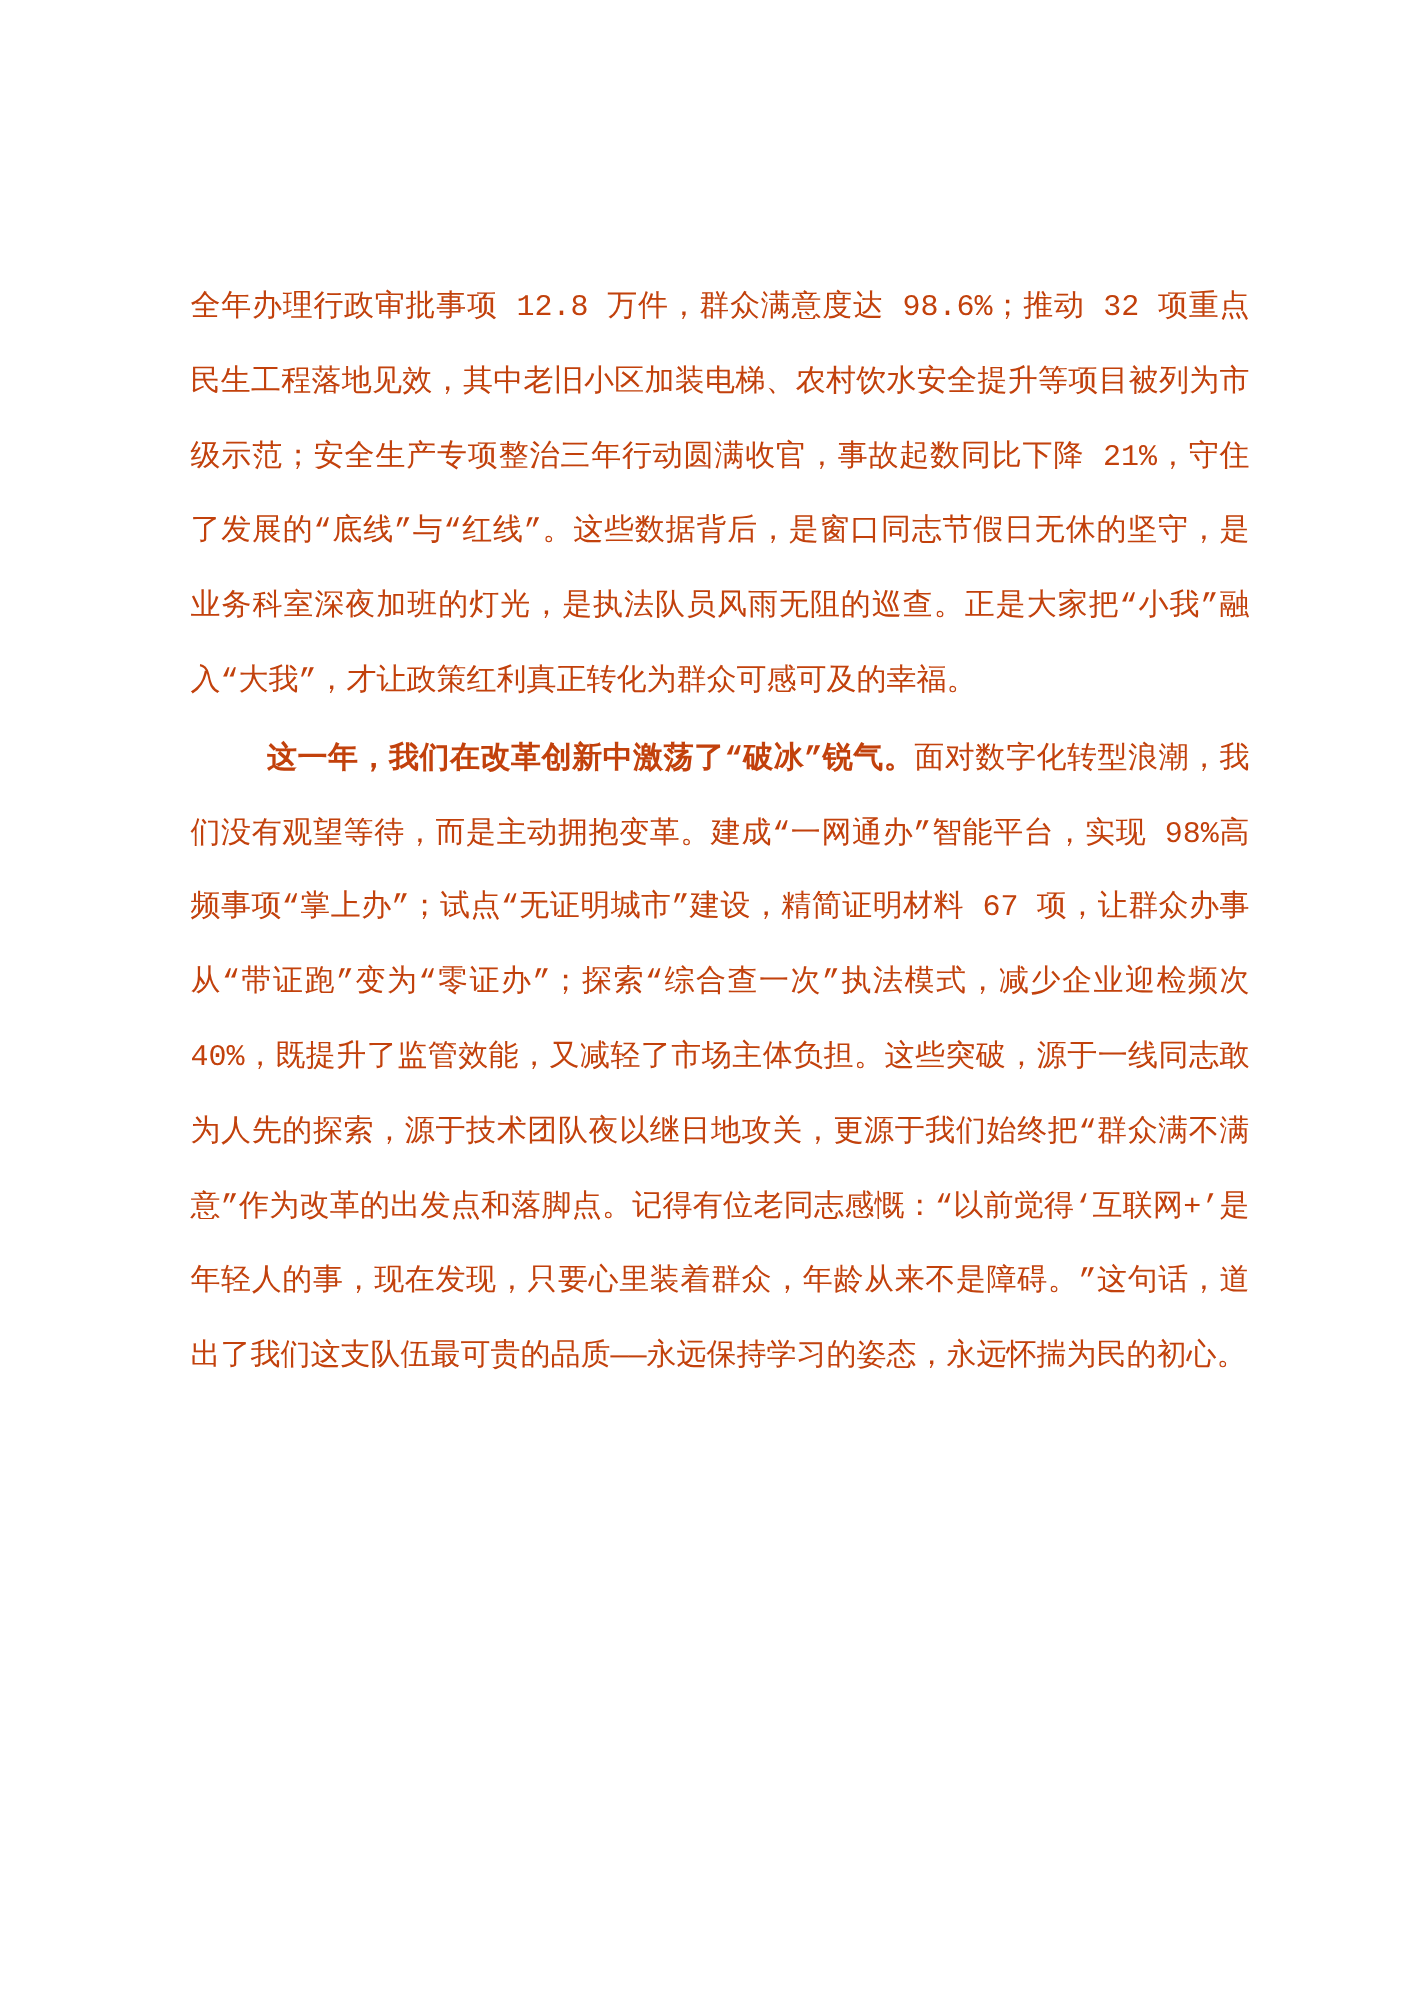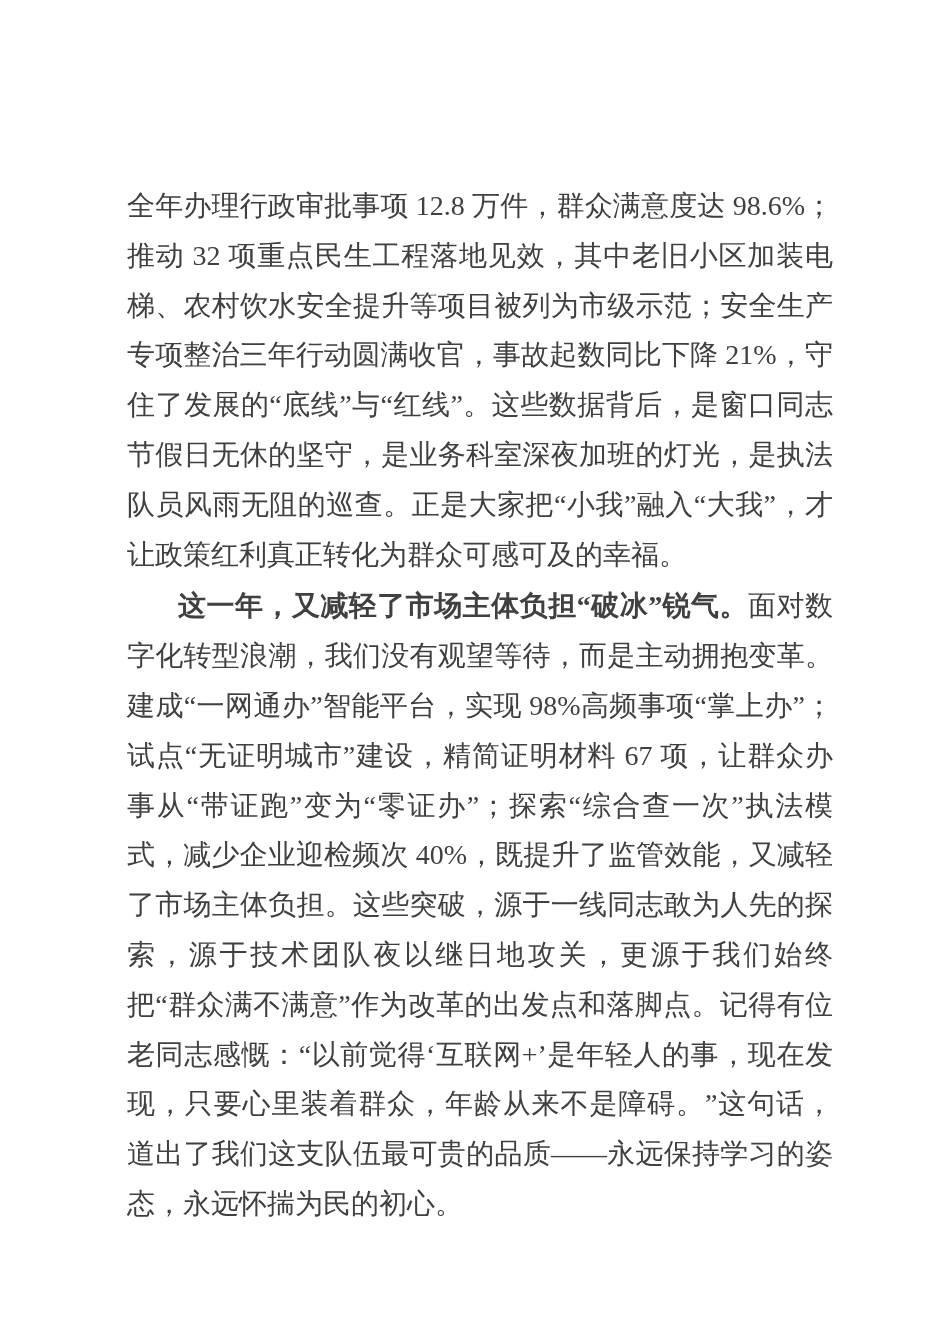--- a/index.html
+++ b/index.html
@@ -11,24 +11,24 @@
       width: 950px;
       height: 1344px;
       position: relative;
       overflow: hidden;
     }
     .page {
       position: absolute;
       left: 127px;
       top: 181px;
       width: 706px;
-      font-family: Liberation Serif, serif;
-      font-size: 28px;
+      font-family: Liberation Mono, monospace;
+      font-size: 20px;
       line-height: 49.8px;
-      color: #404040;
+      color: #c2410c;
       text-align: justify;
       text-justify: inter-character;
     }
     .para {
       margin: 0;
       padding: 0;
     }
     .para.indent {
       text-indent: 51px;
       margin-top: 2px;
@@ -38,15 +38,15 @@
     }
   </style>
 </head>
 <body>
 
 <div class="page">
   <p class="para">
     <span>全年办理行政审批事项 12.8 万件，群众满意度达 98.6%；推动 32 项重点民生工程落地见效，其中老旧小区加装电梯、农村饮水安全提升等项目被列为市级示范；安全生产专项整治三年行动圆满收官，事故起数同比下降 21%，守住了发展的“底线”与“红线”。这些数据背后，是窗口同志节假日无休的坚守，是业务科室深夜加班的灯光，是执法队员风雨无阻的巡查。正是大家把“小我”融入“大我”，才让政策红利真正转化为群众可感可及的幸福。</span>
   </p>
   <p class="para indent">
-    <span class="lead">这一年，又减轻了市场主体负担“破冰”锐气。</span><span>面对数字化转型浪潮，我们没有观望等待，而是主动拥抱变革。建成“一网通办”智能平台，实现 98%高频事项“掌上办”；试点“无证明城市”建设，精简证明材料 67 项，让群众办事从“带证跑”变为“零证办”；探索“综合查一次”执法模式，减少企业迎检频次 40%，既提升了监管效能，又减轻了市场主体负担。这些突破，源于一线同志敢为人先的探索，源于技术团队夜以继日地攻关，更源于我们始终把“群众满不满意”作为改革的出发点和落脚点。记得有位老同志感慨：“以前觉得‘互联网+’是年轻人的事，现在发现，只要心里装着群众，年龄从来不是障碍。”这句话，道出了我们这支队伍最可贵的品质——永远保持学习的姿态，永远怀揣为民的初心。</span>
+    <span class="lead">这一年，我们在改革创新中激荡了“破冰”锐气。</span><span>面对数字化转型浪潮，我们没有观望等待，而是主动拥抱变革。建成“一网通办”智能平台，实现 98%高频事项“掌上办”；试点“无证明城市”建设，精简证明材料 67 项，让群众办事从“带证跑”变为“零证办”；探索“综合查一次”执法模式，减少企业迎检频次 40%，既提升了监管效能，又减轻了市场主体负担。这些突破，源于一线同志敢为人先的探索，源于技术团队夜以继日地攻关，更源于我们始终把“群众满不满意”作为改革的出发点和落脚点。记得有位老同志感慨：“以前觉得‘互联网+’是年轻人的事，现在发现，只要心里装着群众，年龄从来不是障碍。”这句话，道出了我们这支队伍最可贵的品质——永远保持学习的姿态，永远怀揣为民的初心。</span>
   </p>
 </div>
 
 </body></html>

